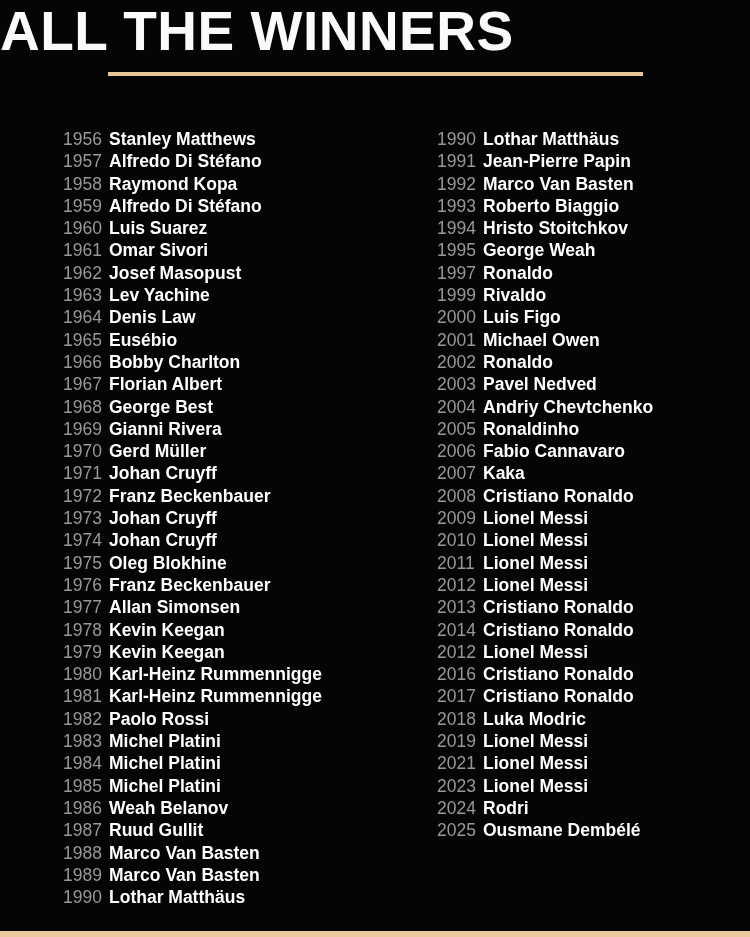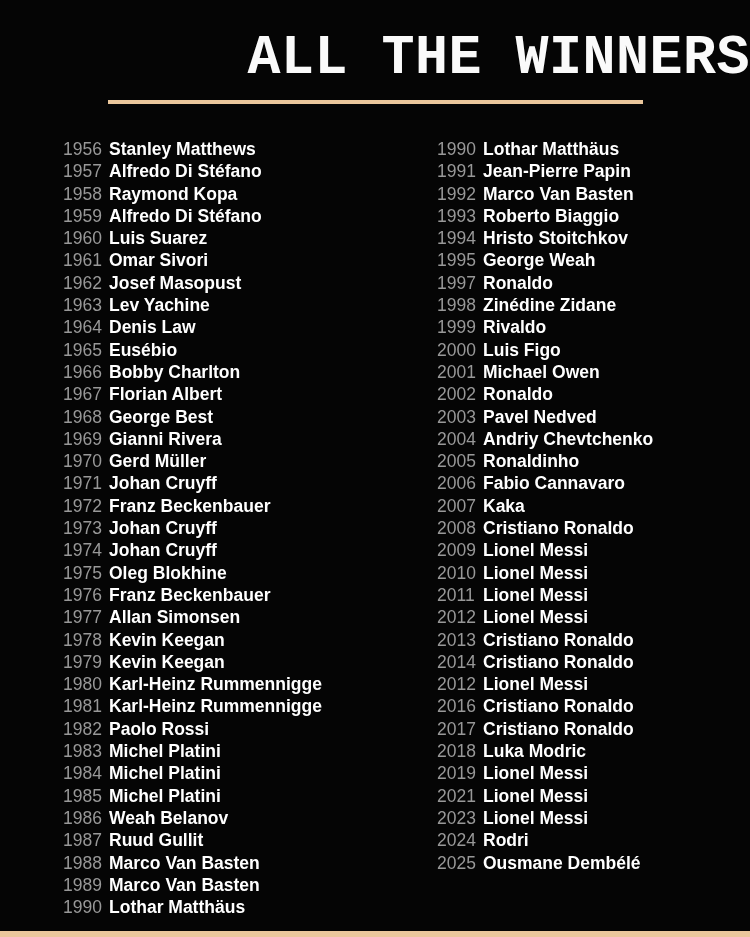--- a/index.html
+++ b/index.html
@@ -9,42 +9,41 @@
   }
   .page {
     position: relative;
     width: 750px;
     height: 937px;
     background: #050505;
     overflow: hidden;
     font-family: "Liberation Sans", sans-serif;
   }
   header {
-    text-align: right;
-    padding-top: 28px;
-    font-family: Liberation Mono, monospace;
+    text-align: left;
+    padding-top: 0;
   }
   h1.title {
     margin: 0;
     font-size: 55px;
     line-height: 62px;
     font-weight: 700;
     letter-spacing: 0.5px;
     color: #fafafa;
     white-space: nowrap;
   }
   .title-underline {
     width: 535px;
     height: 4px;
     margin: 10px auto 0 auto;
     background: #ebc79c;
   }
   main.columns {
     display: flex;
-    margin-top: 34px;
+    margin-top: 52px;
     padding-left: 63px;
   }
   .col {
     display: flex;
     flex-direction: column;
   }
   .col.left  { flex: 0 0 374px; }
   .col.right { flex: 1 1 auto; }
   .row {
     display: flex;
@@ -248,24 +247,20 @@
         </div>
         <div class="row">
           <span class="year">1995</span>
           <span class="name">George Weah</span>
         </div>
         <div class="row">
           <span class="year">1997</span>
           <span class="name">Ronaldo</span>
         </div>
         <div class="row">
-          <span class="year">1998</span>
-          <span class="name">Zinédine Zidane</span>
-        </div>
-        <div class="row">
           <span class="year">1999</span>
           <span class="name">Rivaldo</span>
         </div>
         <div class="row">
           <span class="year">2000</span>
           <span class="name">Luis Figo</span>
         </div>
         <div class="row">
           <span class="year">2001</span>
           <span class="name">Michael Owen</span>

